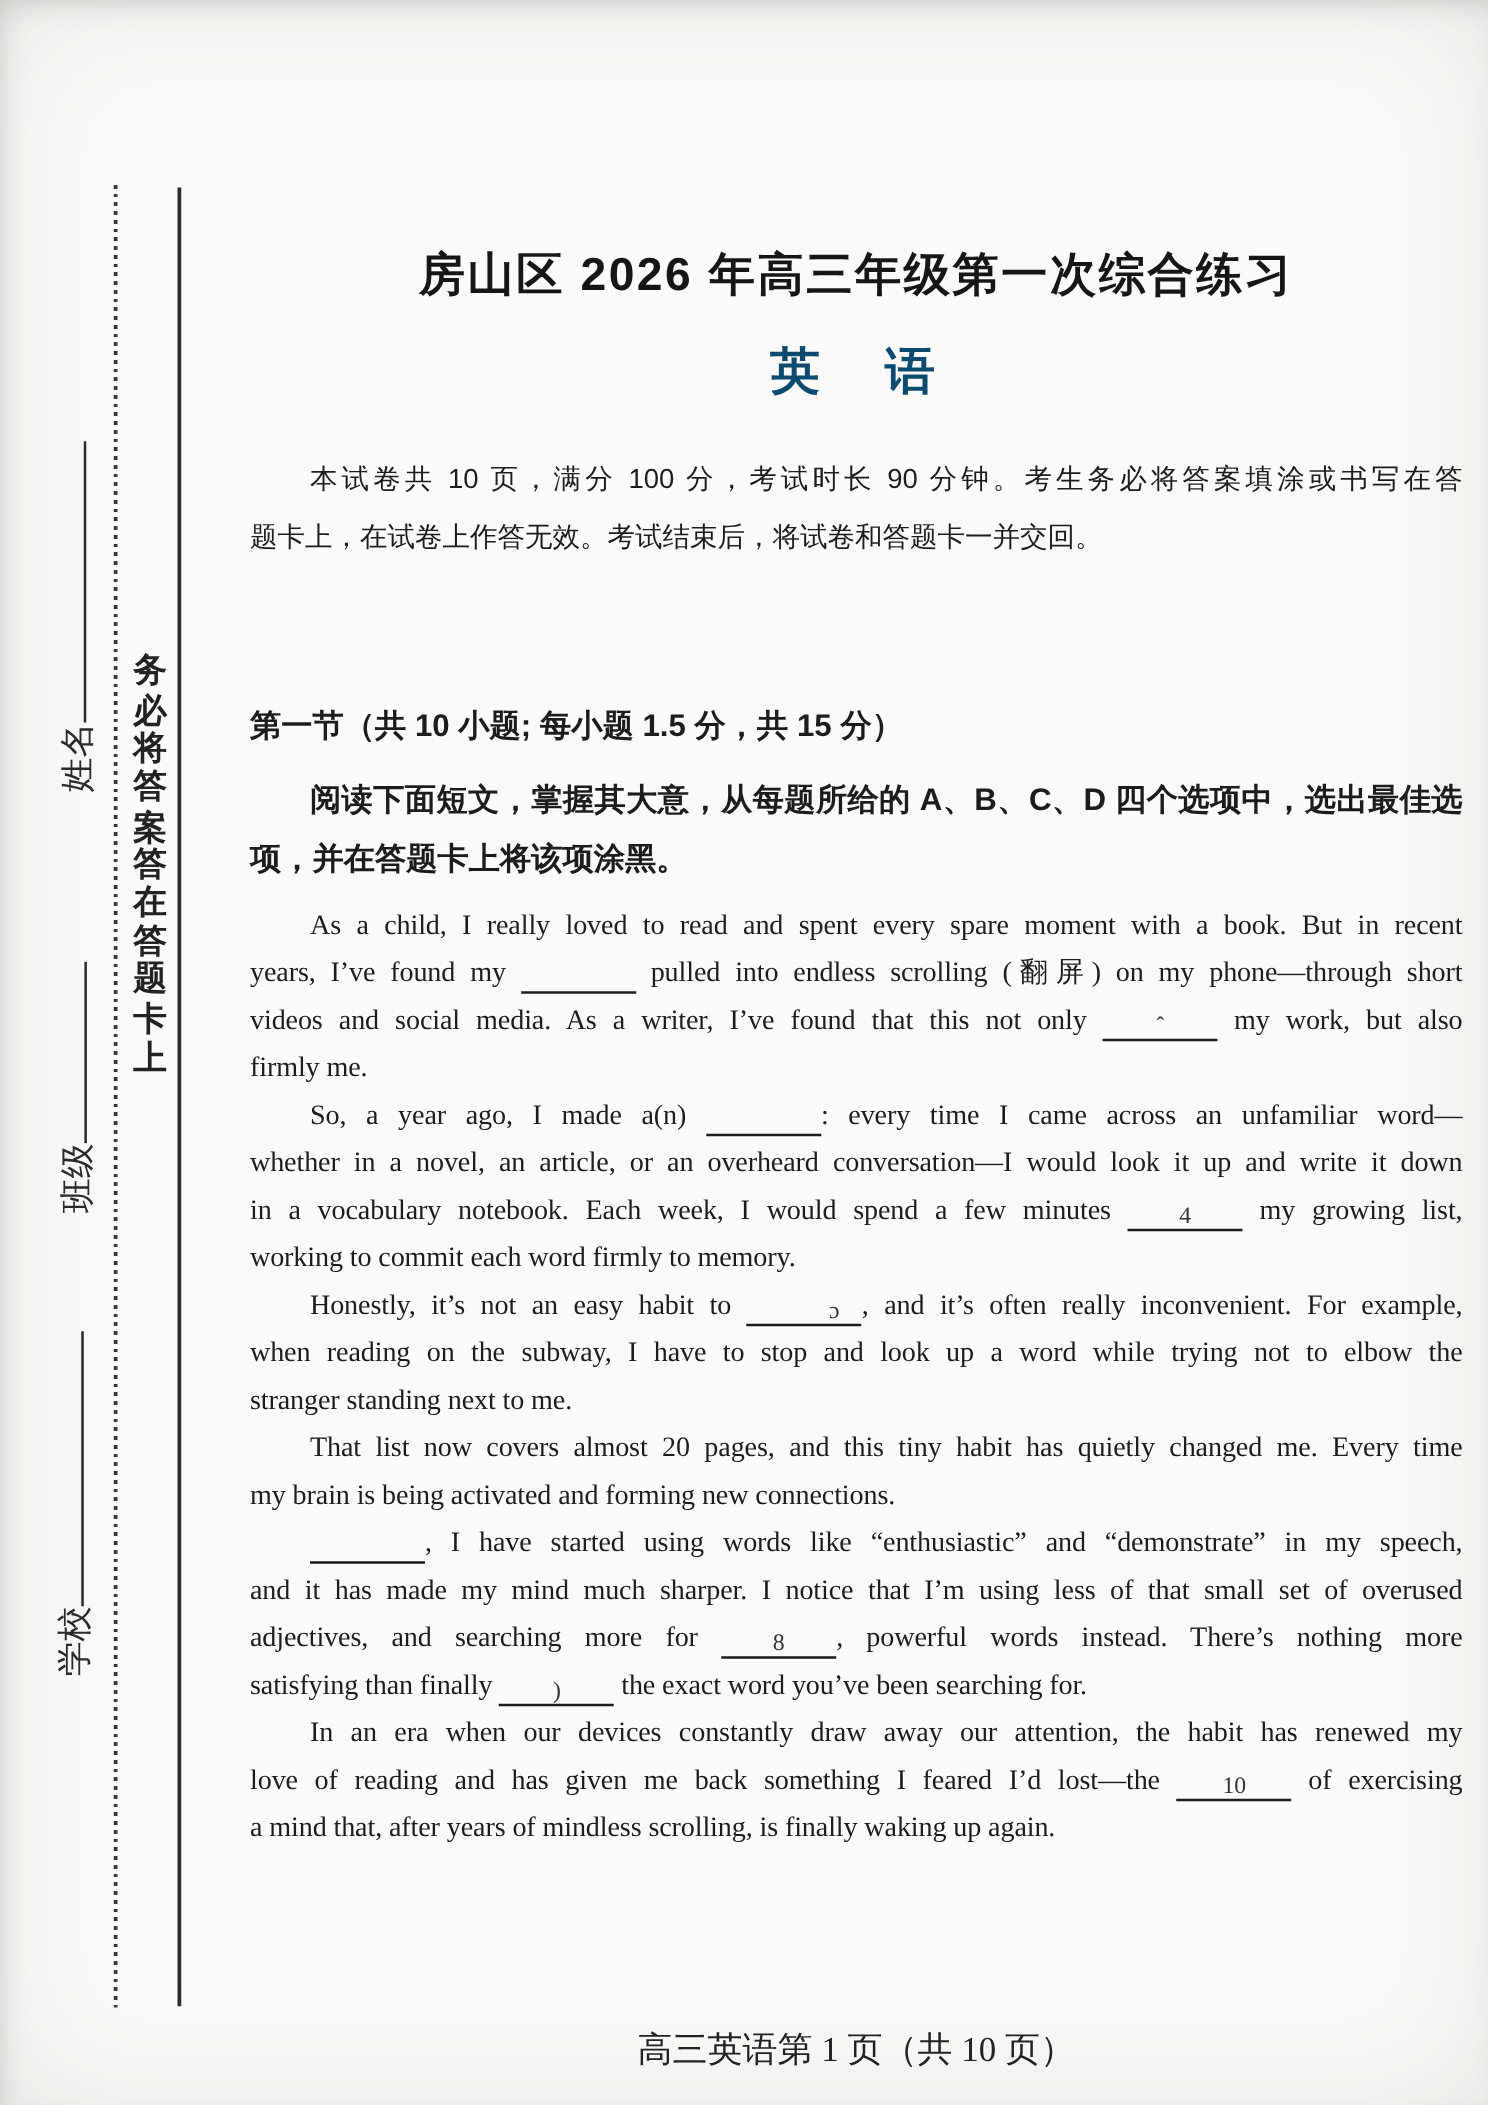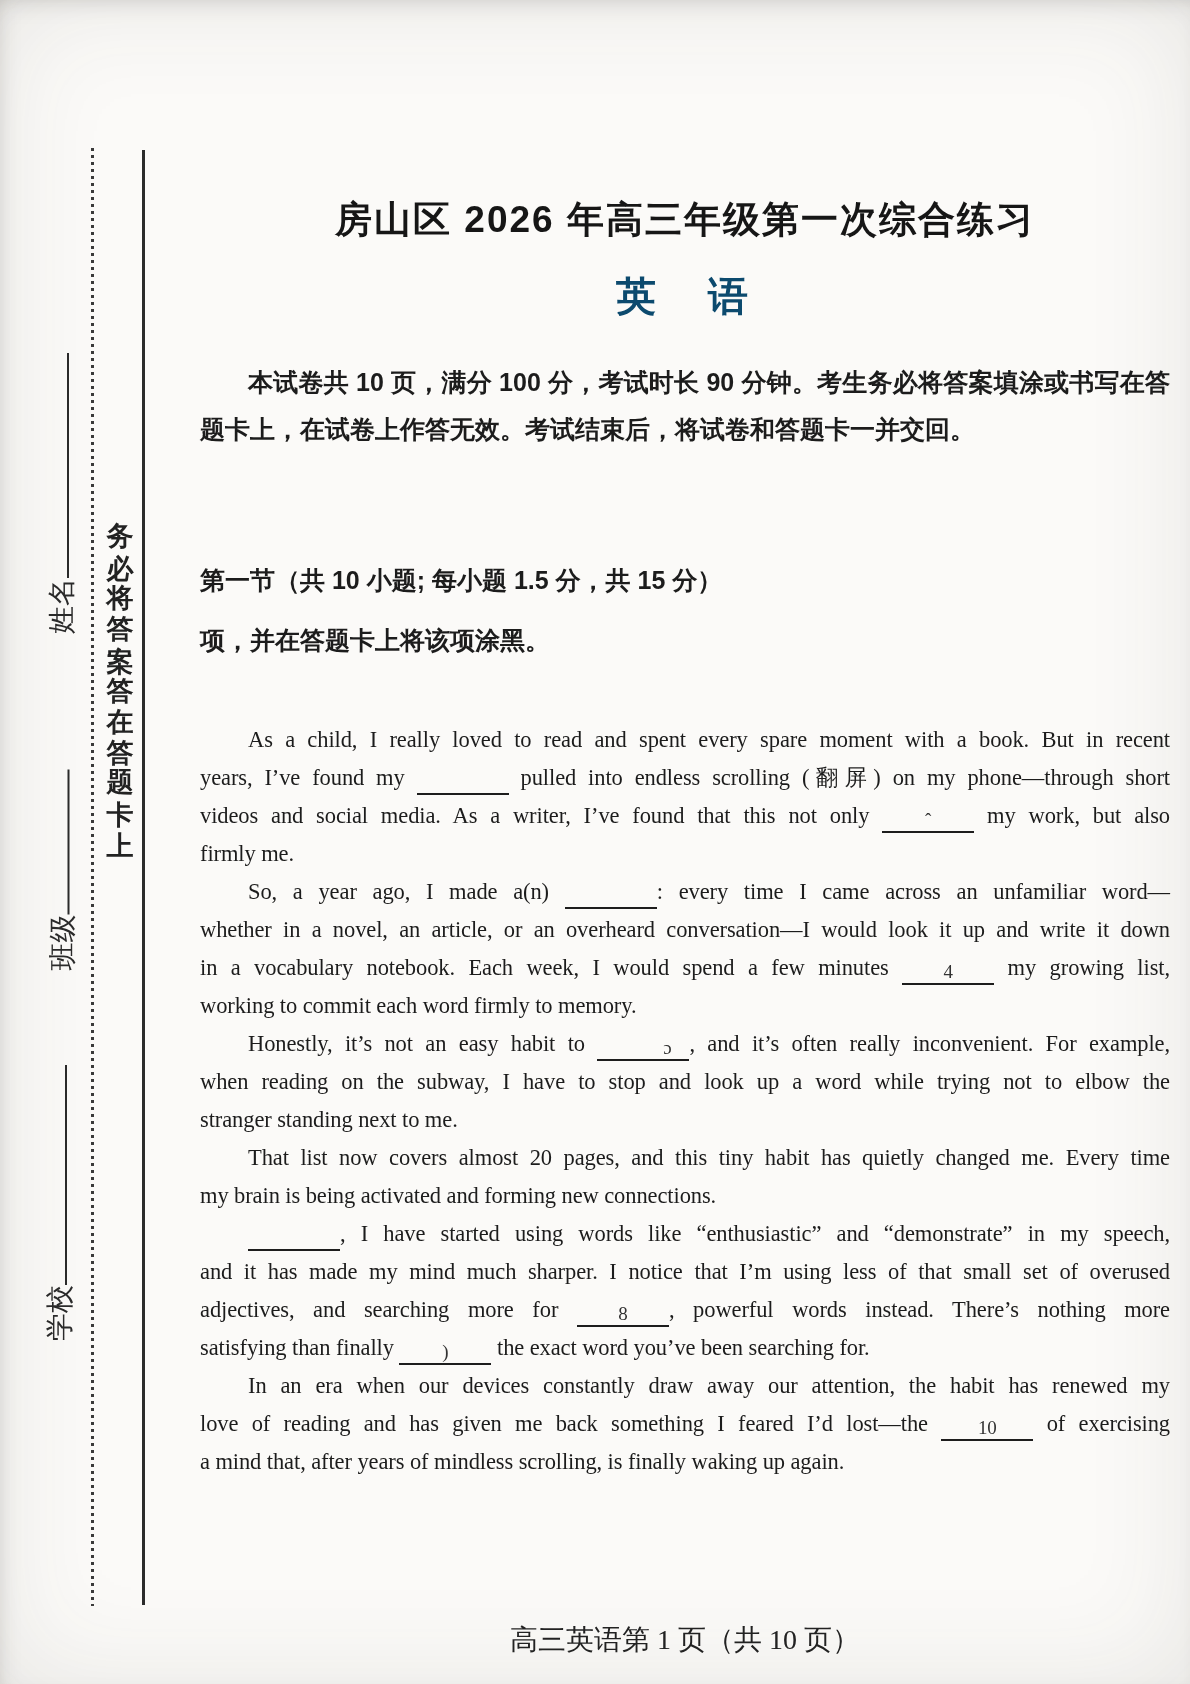--- a/index.html
+++ b/index.html
@@ -38,21 +38,21 @@
   #name-label{left:-86px;top:467px;width:296px;}
   #name-label .wline{width:225px;}
   #class-label{left:-45px;top:844px;width:215px;}
   #class-label .wline{width:145px;}
   #school-label{left:-85px;top:1177px;width:290px;}
   #school-label .wline{width:220px;}
   
   .content{position:absolute;left:200px;width:970px;margin-top:43px;}
   .exam-title{top:152px;text-align:center;font-family:"Liberation Sans","DejaVu Sans",sans-serif;font-weight:bold;font-size:37px;letter-spacing:2px;color:#161616;}
   .subject-title{top:226px;text-align:center;font-family:"Liberation Sans","DejaVu Sans",sans-serif;font-weight:bold;font-size:40px;letter-spacing:6px;color:#0c4a6e;}
-  .notice{top:316px;font-family:"Liberation Sans","DejaVu Sans",sans-serif;font-weight:bold;font-size:25px;line-height:47px;}
+  .notice{top:316px;font-family:"Liberation Sans","DejaVu Sans",sans-serif;font-weight:normal;font-size:22px;line-height:47px;}
   .part-heading{top:463px;text-align:center;font-family:"Liberation Sans","DejaVu Sans",sans-serif;font-weight:bold;font-size:32px;color:#141414;}
   .sec-heading{top:521px;font-family:"Liberation Sans","DejaVu Sans",sans-serif;font-weight:bold;font-size:25px;}
   .instruction{top:574px;font-family:"Liberation Sans","DejaVu Sans",sans-serif;font-weight:bold;font-size:25px;line-height:47px;}
   .passage{top:678px;font-size:22.5px;line-height:38px;letter-spacing:-0.1px;}
   .footer{top:1578px;text-align:center;font-size:28px;color:#222;}
   
   .jline{text-align:justify;text-align-last:justify;}
   .jline.endline{text-align-last:left;}
   .jline.indent{text-indent:48px;}
   
@@ -91,20 +91,21 @@
   <div class="content subject-title">英　语</div>
 
   <div class="content notice" id="notice">
       <div class="jline indent">本试卷共 10 页，满分 100 分，考试时长 90 分钟。考生务必将答案填涂或书写在答</div>
       <div class="jline endline">题卡上，在试卷上作答无效。考试结束后，将试卷和答题卡一并交回。</div>
     </div>
 
   <div class="content sec-heading">第一节（共 10 小题; 每小题 1.5 分，共 15 分）</div>
 
   <div class="content instruction" id="instruction">
+      <div class="jline indent">阅读下面短文，掌握其大意，从每题所给的 A、B、C、D 四个选项中，选出最佳选</div>
       <div class="jline endline">项，并在答题卡上将该项涂黑。</div>
     </div>
 
   <div class="content passage" id="passage">
       <div class="jline indent">As a child, I really loved to read and spent every spare moment with a book. But in recent</div>
       <div class="jline">years, I’ve found my <span class="blank"><span class="bnum">&nbsp;</span></span> pulled into endless scrolling (翻屏) on my phone—through short</div>
       <div class="jline">videos and social media. As a writer, I’ve found that this not only <span class="blank"><span class="bnum">ˆ</span></span> my work, but also</div>
       <div class="jline endline">firmly me.</div>
       <div class="jline indent">So, a year ago, I made a(n) <span class="blank"><span class="bnum">&nbsp;</span></span>: every time I came across an unfamiliar word—</div>
       <div class="jline">whether in a novel, an article, or an overheard conversation—I would look it up and write it down</div>

